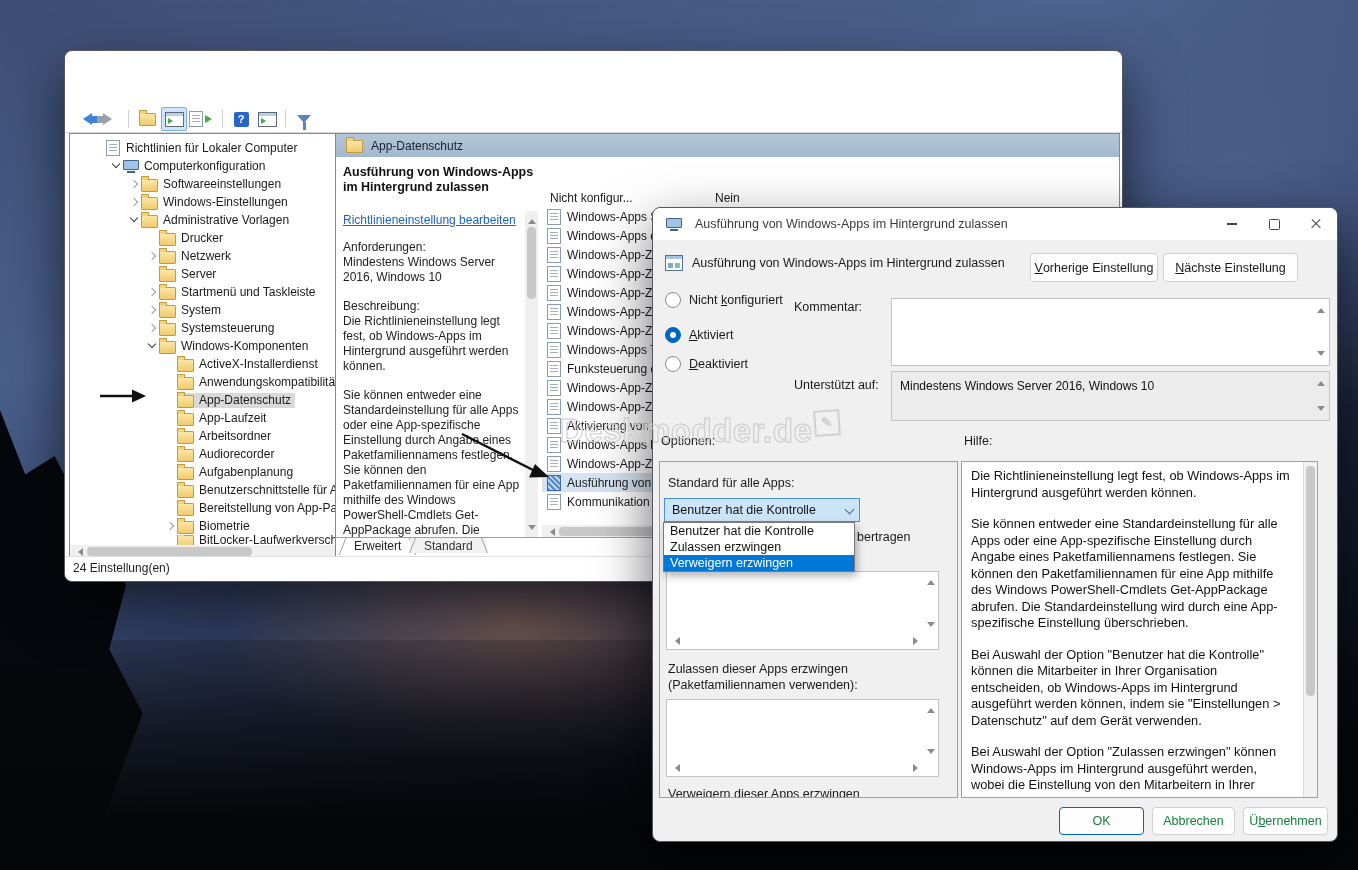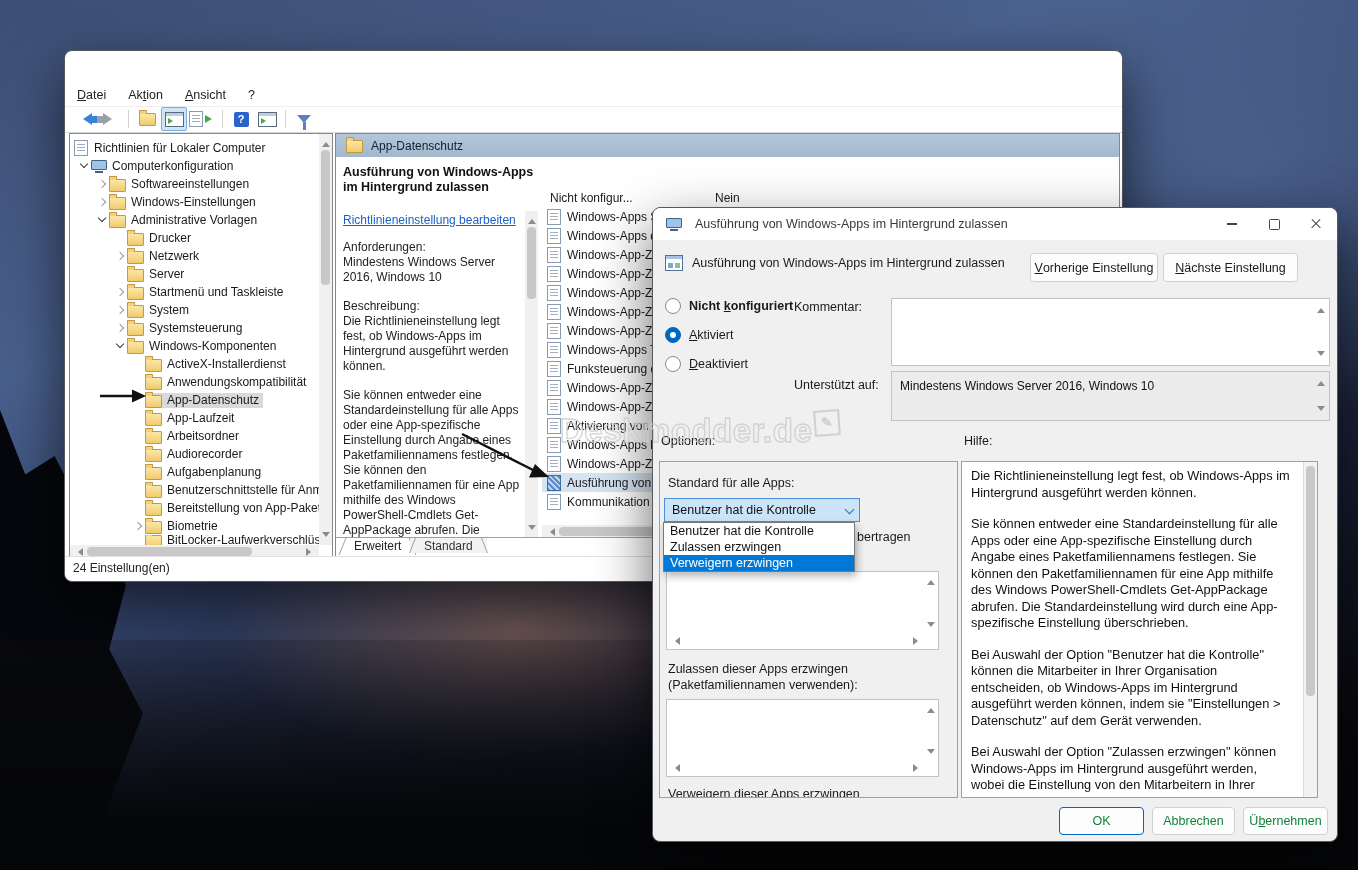--- a/index.html
+++ b/index.html
@@ -76,21 +76,21 @@
   .winico::after{content:"";position:absolute;left:2px;bottom:2px;width:0;height:0;
     border:3px solid transparent;border-left:5px solid #3fae4a;}
   .helpico{width:15px;height:15px;background:#2a64c8;color:#fff;font-weight:bold;font-size:11px;
     text-align:center;line-height:15px;border-radius:2px;}
   .helpico::before{content:"?";}
   .exparrow{position:relative;width:0;height:0;border:4px solid transparent;border-left:7px solid #3fae4a;margin-left:2px;}
   .funnel{width:0;height:0;border-left:7px solid transparent;border-right:7px solid transparent;
     border-top:8px solid #5a82c0;position:relative;}
   .funnel::after{content:"";position:absolute;left:-1.5px;top:-1px;width:3px;height:8px;background:#5a82c0;}
   
-  #treepanel{left:4px;top:82px;width:262px;height:424px;border:1px solid #828790;background:#fff;overflow:hidden;}
+  #treepanel{left:4px;top:82px;width:262px;height:424px;border:1px solid #828790;background:#fff;overflow:hidden;padding-left:32px;}
   .trow{height:18px;display:flex;align-items:center;font-size:12px;color:#1a1a1a;white-space:nowrap;}
   .hl-sel{background:#d9d9d9;display:flex;align-items:center;padding-right:4px;}
   
   .sb-v{position:absolute;width:13px;background:#f0f0f0;display:flex;flex-direction:column;align-items:center;}
   .sb-h{position:absolute;height:13px;background:#f0f0f0;display:flex;align-items:center;}
   .thumb-v{width:9px;background:#c8c8c8;border-radius:4px;margin-top:3px;}
   .thumb-h{height:9px;background:#c8c8c8;border-radius:4px;margin-left:4px;}
   
   #rightpanel{left:270px;top:82px;width:783px;height:424px;border:1px solid #828790;background:#fff;overflow:hidden;}
   #rp-header{position:absolute;left:0;top:0;right:0;height:23px;background:linear-gradient(#b4c7da,#a2b8cd);
@@ -168,26 +168,20 @@
 <body>
 
 <div id="screen">
   <div class="sky"></div>
   <div class="glow2"></div>
   <div class="sun"></div>
   <div class="mountain"></div>
   <div class="water"></div>
 
   <div class="win" id="main">
-    <div class="abs" id="menubar">
-      <span class="menu-item"><span></span><span class="u">D</span><span>atei</span></span>
-      <span class="menu-item"><span>Ak</span><span class="u">t</span><span>ion</span></span>
-      <span class="menu-item"><span></span><span class="u">A</span><span>nsicht</span></span>
-      <span class="menu-item"><span>?</span></span>
-    </div>
     <div class="abs" id="toolbar">
       <span class="tbtn">
           <span class="arrL"></span>
         </span>
       <span class="tbtn">
           <span class="arrR"></span>
         </span>
       <span class="tsep"></span>
       <span class="tbtn">
           <span class="fold" style="margin:0;"></span>
@@ -503,21 +497,21 @@
         <span></span>
         <span class="u">V</span>
         <span>orherige Einstellung</span>
       </span>
     <span class="hdr-btn" style="left:510px;top:45px;width:133px;">
         <span></span>
         <span class="u">N</span>
         <span>ächste Einstellung</span>
       </span>
 
-    <div class="radio-row" style="top:90px;font-weight:bold;">
+    <div class="radio-row" style="top:84px;">
       <span class="radio"></span>
       <span class="lbl"><span>Nicht </span><span class="u">k</span><span>onfiguriert</span></span>
     </div>
     <div class="radio-row" style="top:119px;">
       <span class="radio on"></span>
       <span class="lbl"><span></span><span class="u">A</span><span>ktiviert</span></span>
     </div>
     <div class="radio-row" style="top:148px;">
       <span class="radio"></span>
       <span class="lbl"><span></span><span class="u">D</span><span>eaktiviert</span></span>

